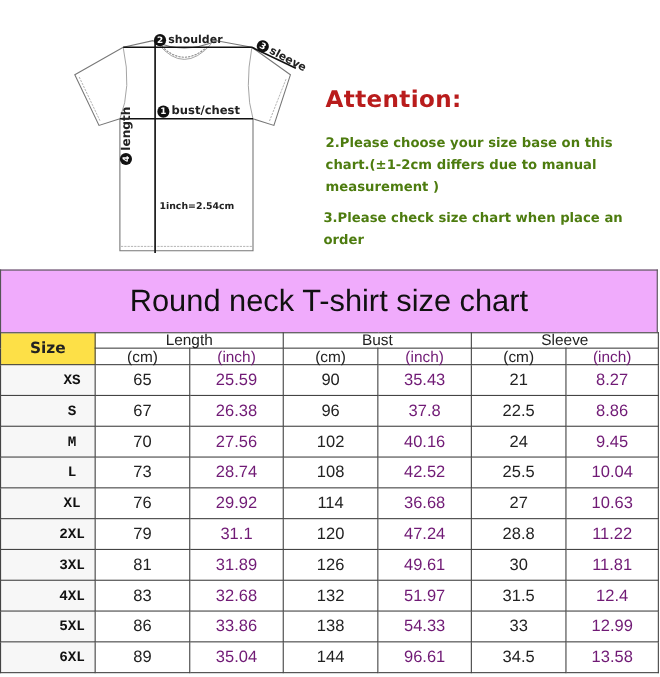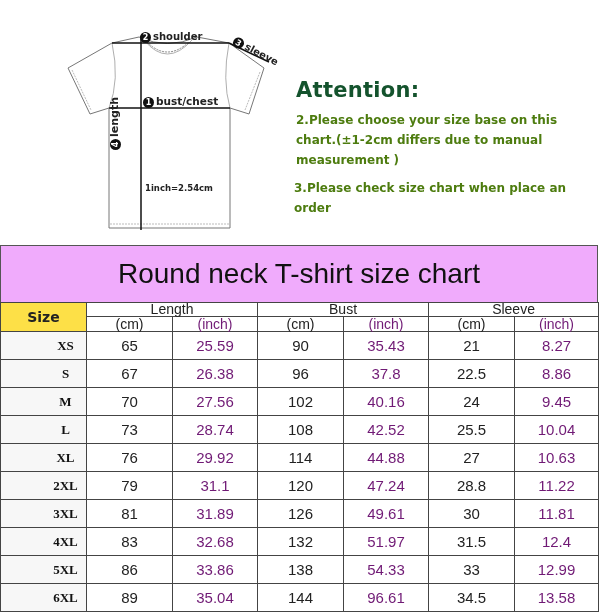--- a/index.html
+++ b/index.html
@@ -11,36 +11,36 @@
   .lbl { position:absolute; font-family:"DejaVu Sans", sans-serif; font-weight:bold; color:#222; white-space:nowrap; }
   .num { display:inline-block; width:11px; height:11px; border-radius:50%; background:#111; color:#fff; font-size:8px; line-height:11px; text-align:center; margin-right:2px; vertical-align:middle; }
   .lbl-shoulder { left:76px; top:31px; font-size:10px; }
   .lbl-sleeve { left:170px; top:34px; font-size:10px; transform:rotate(28deg); transform-origin:left center; }
   .lbl-bust { left:79px; top:95px; font-size:10.5px; }
   .lbl-length { left:44px; top:150px; font-size:11px; transform:rotate(-90deg); transform-origin:left top; }
   .lbl-inch { left:81px; top:183px; font-size:8.5px; }
 
   
   .attention { position:absolute; left:296px; top:78px; width:300px; }
-  .att-title { font-family:"DejaVu Sans", sans-serif; font-weight:bold; color:#14532d; font-size:21px; margin:0 0 8px 0; letter-spacing:0.3px; }
+  .att-title { font-family:"DejaVu Sans", sans-serif; font-weight:bold; color:#b91c1c; font-size:21px; margin:0 0 18px 0; letter-spacing:0.3px; }
   .att-p { font-family:"DejaVu Sans", sans-serif; font-weight:bold; color:#4d7c0f; font-size:12px; line-height:20px; margin:0 0 8px 0; }
   .att-p.p3 { margin-left:-2px; }
 
   
   .chart { position:absolute; left:0; top:245px; width:598px; }
   .title-band { height:57px; background:#f0abfc; border:1.5px solid #555; border-bottom:none; box-sizing:border-box; display:flex; align-items:center; justify-content:center; }
   .title-band span { font-family:"Liberation Sans", sans-serif; font-size:28px; color:#111; }
   table { border-collapse:collapse; width:598px; table-layout:fixed; }
   td, th { border:1.5px solid #444; text-align:center; padding:0; font-family:"Liberation Sans", sans-serif; font-weight:normal; }
   .size-h { font-weight:bold; font-size:14px; font-family:"DejaVu Sans", sans-serif; background:#fde047; }
   .grp { font-size:14px; height:13px; line-height:13px; color:#222; border-bottom:1px solid #444; }
   .unit { font-size:14px; height:14px; line-height:14px; color:#222; }
   .unit.inch, td.inch { color:#701a75; }
   tbody td { height:27px; font-size:15px; color:#222; }
-  tbody td.size { font-family:Liberation Serif, serif; font-weight:bold; font-size:13px; background:#f7f7f7; color:#111;padding-left:44px; }
+  tbody td.size { font-family:Liberation Mono, monospace; font-weight:bold; font-size:13px; background:#f7f7f7; color:#111;padding-left:44px; }
 </style>
 </head>
 <body>
 
 <div class="diagram">
   <svg width="220" height="232" viewBox="0 0 220 232">
 
     <path d="M48 43 L75 37 Q103 50 133 37 L165 43 L200 68 L185 114 L166 108 L166 228 L45 228 L45 108 L26 114 L4 68 Z" fill="#fff" stroke="#777" stroke-width="1"></path>
 
     <path d="M83 42 Q103 62 125 42" fill="none" stroke="#888" stroke-width="1" stroke-dasharray="2,1"></path>
@@ -137,21 +137,21 @@
         <td>108</td>
         <td class="inch">42.52</td>
         <td>25.5</td>
         <td class="inch">10.04</td>
       </tr>
       <tr>
         <td class="size">XL</td>
         <td>76</td>
         <td class="inch">29.92</td>
         <td>114</td>
-        <td class="inch">44.88</td>
+        <td class="inch">36.68</td>
         <td>27</td>
         <td class="inch">10.63</td>
       </tr>
       <tr>
         <td class="size">2XL</td>
         <td>79</td>
         <td class="inch">31.1</td>
         <td>120</td>
         <td class="inch">47.24</td>
         <td>28.8</td>

